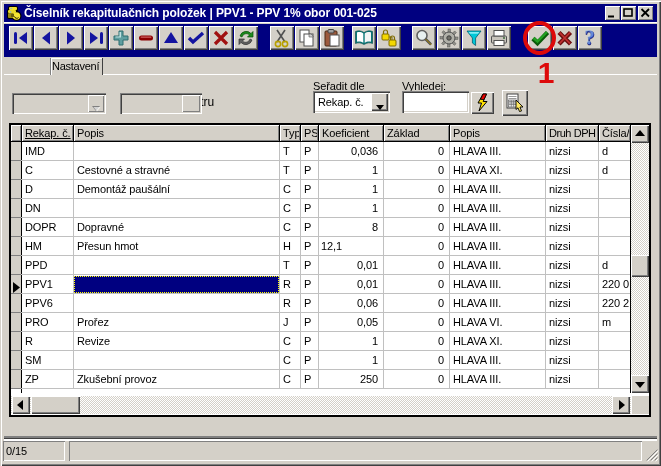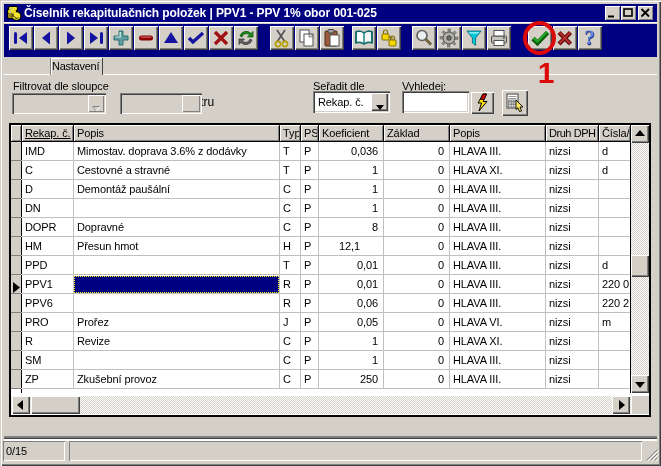--- a/index.html
+++ b/index.html
@@ -135,21 +135,20 @@
       </svg></div>
 <div class="" style="left:578px;top:26px;width:24px;height:24px;box-shadow:inset 1px 1px 0 #fff,inset -1px -1px 0 #404040,inset -2px -2px 0 #808080;background:#d4d0c8;"><svg width="24" height="24" viewBox="0 0 24 24">
         <text x="12" y="18.5" font-family="Liberation Serif" font-size="21" font-weight="bold" fill="#2848c0" stroke="#101060" stroke-width="0.5" text-anchor="middle">?</text>
         <text x="11.4" y="17.9" font-family="Liberation Serif" font-size="21" font-weight="bold" fill="#8cb4f0" text-anchor="middle" opacity="0.6">?</text>
       </svg></div>
 <div class="" style="left:523px;top:21px;width:33px;height:34px;border:4px solid #dd0a0a;border-radius:50%;background:transparent;z-index:30;"></div>
 <div class="" style="left:534px;top:58px;width:24px;height:30px;color:#dd0a0a;font-weight:bold;font-size:30px;line-height:30px;z-index:30;text-align:center;">1</div>
 <div class="" style="left:4px;top:74px;width:653px;height:1px;background:#fff;"></div>
 <div class="" style="left:50px;top:58px;width:53px;height:17px;background:#d4d0c8;border-left:1px solid #808080;border-right:1px solid #404040;box-shadow:inset 1px 1px 0 #fff;"></div>
 <div class="" style="left:52px;top:59px;width:50px;height:15px;font-size:11px;line-height:15px;letter-spacing:-0.25px;">Nastavení</div>
-<div class="" style="left:13px;top:80px;width:110px;height:12px;font-size:11px;line-height:12px;white-space:nowrap;">Filtrovat dle sloupce</div>
 <div class="" style="left:120px;top:96px;width:80px;height:12px;font-size:12px;line-height:12px;white-space:nowrap;padding-left:24px;">Hodnota filtru</div>
 <div class="" style="left:313px;top:80px;width:60px;height:12px;font-size:11px;line-height:12px;white-space:nowrap;">Seřadit dle</div>
 <div class="" style="left:402px;top:80px;width:60px;height:12px;font-size:11px;line-height:12px;white-space:nowrap;">Vyhledej:</div>
 <div class="" style="left:12px;top:93px;width:94px;height:21px;box-shadow:inset 1px 1px 0 #808080,inset 2px 2px 0 #404040,inset -1px -1px 0 #fff,inset -2px -2px 0 #d4d0c8;background:#d4d0c8;"></div>
 <div class="" style="left:88px;top:95px;width:16px;height:17px;box-shadow:inset 1px 1px 0 #fff,inset -1px -1px 0 #808080;background:#d4d0c8;"></div>
 <div class="" style="left:91px;top:99px;width:10px;height:10px;"><svg width="10" height="10" viewBox="0 0 10 10">
         <path d="M1 3 L9 3 L5 8 Z" fill="#808080"></path>
         <path d="M2.5 4 L9.5 4 L6 8.6 Z" fill="#fff" opacity="0.65"></path>
       </svg></div>
 <div class="" style="left:120px;top:93px;width:82px;height:21px;box-shadow:inset 1px 1px 0 #808080,inset 2px 2px 0 #404040,inset -1px -1px 0 #fff,inset -2px -2px 0 #d4d0c8;background:#d4d0c8;"></div>
@@ -248,21 +247,20 @@
 <div class="" style="left:11px;top:236px;width:10px;height:1px;background:#808080;"></div>
 <div class="" style="left:11px;top:255px;width:10px;height:1px;background:#808080;"></div>
 <div class="" style="left:11px;top:274px;width:10px;height:1px;background:#808080;"></div>
 <div class="" style="left:11px;top:293px;width:10px;height:1px;background:#808080;"></div>
 <div class="" style="left:11px;top:312px;width:10px;height:1px;background:#808080;"></div>
 <div class="" style="left:11px;top:331px;width:10px;height:1px;background:#808080;"></div>
 <div class="" style="left:11px;top:350px;width:10px;height:1px;background:#808080;"></div>
 <div class="" style="left:11px;top:369px;width:10px;height:1px;background:#808080;"></div>
 <div class="" style="left:11px;top:388px;width:10px;height:1px;background:#808080;"></div>
 <div class="" style="left:25px;top:142px;width:47px;height:18px;font-size:11px;line-height:18px;white-space:nowrap;overflow:hidden;">IMD</div>
-<div class="" style="left:77px;top:142px;width:201px;height:18px;font-size:11px;line-height:18px;white-space:nowrap;overflow:hidden;">Mimostav. doprava 3.6% z dodávky</div>
 <div class="" style="left:283px;top:142px;width:16px;height:18px;font-size:11px;line-height:18px;white-space:nowrap;overflow:hidden;">T</div>
 <div class="" style="left:304px;top:142px;width:13px;height:18px;font-size:11px;line-height:18px;white-space:nowrap;overflow:hidden;">P</div>
 <div class="" style="left:321px;top:142px;width:57px;height:18px;font-size:11px;line-height:18px;text-align:right;white-space:nowrap;overflow:hidden;">0,036</div>
 <div class="" style="left:386px;top:142px;width:58px;height:18px;font-size:11px;line-height:18px;text-align:right;white-space:nowrap;overflow:hidden;">0</div>
 <div class="" style="left:453px;top:142px;width:91px;height:18px;font-size:11px;line-height:18px;white-space:nowrap;overflow:hidden;">HLAVA III.</div>
 <div class="" style="left:549px;top:142px;width:48px;height:18px;font-size:11px;line-height:18px;white-space:nowrap;overflow:hidden;">nizsi</div>
 <div class="" style="left:602px;top:142px;width:27px;height:18px;font-size:11px;line-height:18px;white-space:nowrap;overflow:hidden;">d</div>
 <div class="" style="left:25px;top:161px;width:47px;height:18px;font-size:11px;line-height:18px;white-space:nowrap;overflow:hidden;">C</div>
 <div class="" style="left:77px;top:161px;width:201px;height:18px;font-size:11px;line-height:18px;white-space:nowrap;overflow:hidden;">Cestovné a stravné</div>
 <div class="" style="left:283px;top:161px;width:16px;height:18px;font-size:11px;line-height:18px;white-space:nowrap;overflow:hidden;">T</div>
@@ -292,21 +290,21 @@
 <div class="" style="left:283px;top:218px;width:16px;height:18px;font-size:11px;line-height:18px;white-space:nowrap;overflow:hidden;">C</div>
 <div class="" style="left:304px;top:218px;width:13px;height:18px;font-size:11px;line-height:18px;white-space:nowrap;overflow:hidden;">P</div>
 <div class="" style="left:321px;top:218px;width:57px;height:18px;font-size:11px;line-height:18px;text-align:right;white-space:nowrap;overflow:hidden;">8</div>
 <div class="" style="left:386px;top:218px;width:58px;height:18px;font-size:11px;line-height:18px;text-align:right;white-space:nowrap;overflow:hidden;">0</div>
 <div class="" style="left:453px;top:218px;width:91px;height:18px;font-size:11px;line-height:18px;white-space:nowrap;overflow:hidden;">HLAVA III.</div>
 <div class="" style="left:549px;top:218px;width:48px;height:18px;font-size:11px;line-height:18px;white-space:nowrap;overflow:hidden;">nizsi</div>
 <div class="" style="left:25px;top:237px;width:47px;height:18px;font-size:11px;line-height:18px;white-space:nowrap;overflow:hidden;">HM</div>
 <div class="" style="left:77px;top:237px;width:201px;height:18px;font-size:11px;line-height:18px;white-space:nowrap;overflow:hidden;">Přesun hmot</div>
 <div class="" style="left:283px;top:237px;width:16px;height:18px;font-size:11px;line-height:18px;white-space:nowrap;overflow:hidden;">H</div>
 <div class="" style="left:304px;top:237px;width:13px;height:18px;font-size:11px;line-height:18px;white-space:nowrap;overflow:hidden;">P</div>
-<div class="" style="left:321px;top:237px;width:57px;height:18px;font-size:11px;line-height:18px;text-align:center;white-space:nowrap;overflow:hidden;">12,1</div>
+<div class="" style="left:321px;top:237px;width:57px;height:18px;font-size:11px;line-height:18px;text-align:left;white-space:nowrap;overflow:hidden;">12,1</div>
 <div class="" style="left:386px;top:237px;width:58px;height:18px;font-size:11px;line-height:18px;text-align:right;white-space:nowrap;overflow:hidden;">0</div>
 <div class="" style="left:453px;top:237px;width:91px;height:18px;font-size:11px;line-height:18px;white-space:nowrap;overflow:hidden;">HLAVA III.</div>
 <div class="" style="left:549px;top:237px;width:48px;height:18px;font-size:11px;line-height:18px;white-space:nowrap;overflow:hidden;">nizsi</div>
 <div class="" style="left:25px;top:256px;width:47px;height:18px;font-size:11px;line-height:18px;white-space:nowrap;overflow:hidden;">PPD</div>
 <div class="" style="left:283px;top:256px;width:16px;height:18px;font-size:11px;line-height:18px;white-space:nowrap;overflow:hidden;">T</div>
 <div class="" style="left:304px;top:256px;width:13px;height:18px;font-size:11px;line-height:18px;white-space:nowrap;overflow:hidden;">P</div>
 <div class="" style="left:321px;top:256px;width:57px;height:18px;font-size:11px;line-height:18px;text-align:right;white-space:nowrap;overflow:hidden;">0,01</div>
 <div class="" style="left:386px;top:256px;width:58px;height:18px;font-size:11px;line-height:18px;text-align:right;white-space:nowrap;overflow:hidden;">0</div>
 <div class="" style="left:453px;top:256px;width:91px;height:18px;font-size:11px;line-height:18px;white-space:nowrap;overflow:hidden;">HLAVA III.</div>
 <div class="" style="left:549px;top:256px;width:48px;height:18px;font-size:11px;line-height:18px;white-space:nowrap;overflow:hidden;">nizsi</div>

